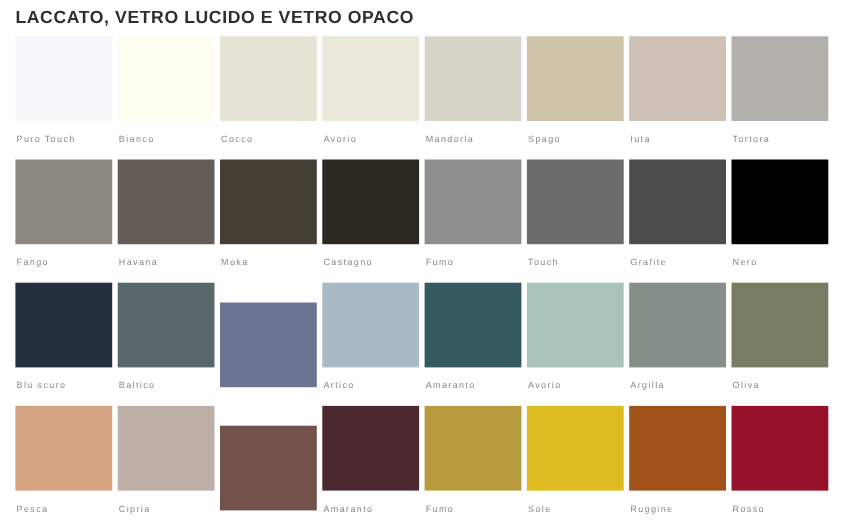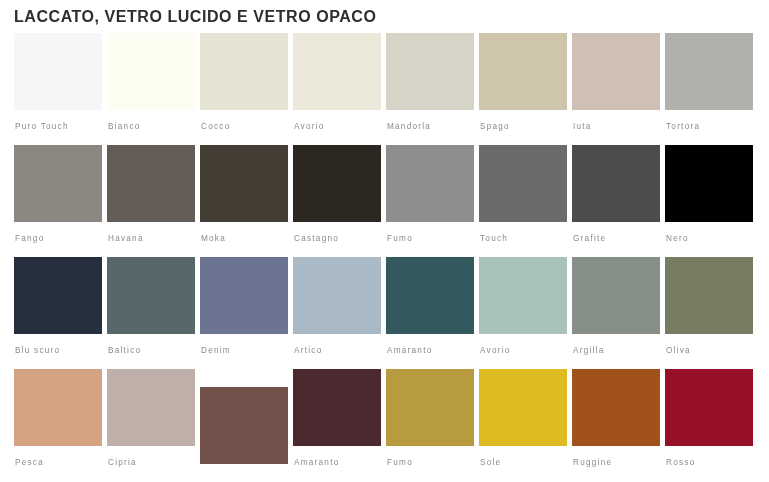--- a/index.html
+++ b/index.html
@@ -147,21 +147,20 @@
         <div class="swatch-cell">
           <div class="swatch-chip" style="background-color: rgb(37, 47, 61);"></div>
           <div class="swatch-label">Blu scuro</div>
         </div>
         <div class="swatch-cell">
           <div class="swatch-chip" style="background-color: rgb(88, 104, 106);"></div>
           <div class="swatch-label">Baltico</div>
         </div>
         <div class="swatch-cell">
           <div class="swatch-chip" style="background-color: rgb(107, 116, 144);"></div>
-          <div class="swatch-label">Denim</div>
         </div>
         <div class="swatch-cell">
           <div class="swatch-chip" style="background-color: rgb(170, 185, 198);"></div>
           <div class="swatch-label">Artico</div>
         </div>
         <div class="swatch-cell">
           <div class="swatch-chip" style="background-color: rgb(52, 90, 96);"></div>
           <div class="swatch-label">Amaranto</div>
         </div>
         <div class="swatch-cell">

